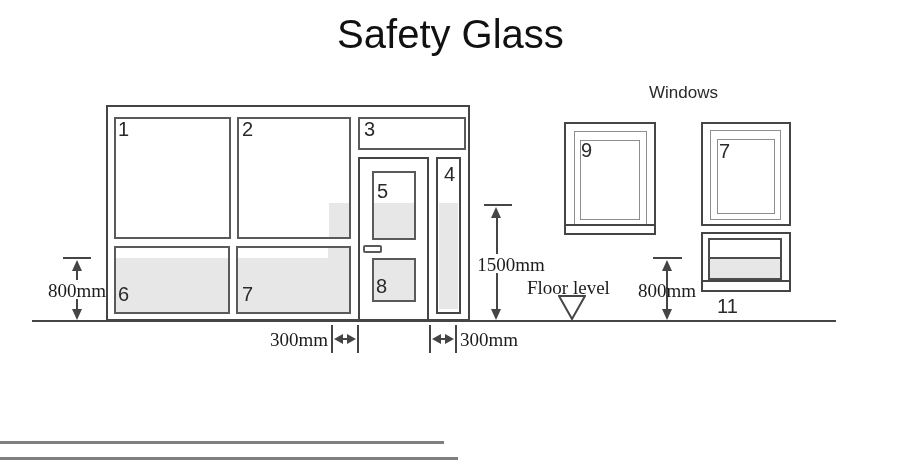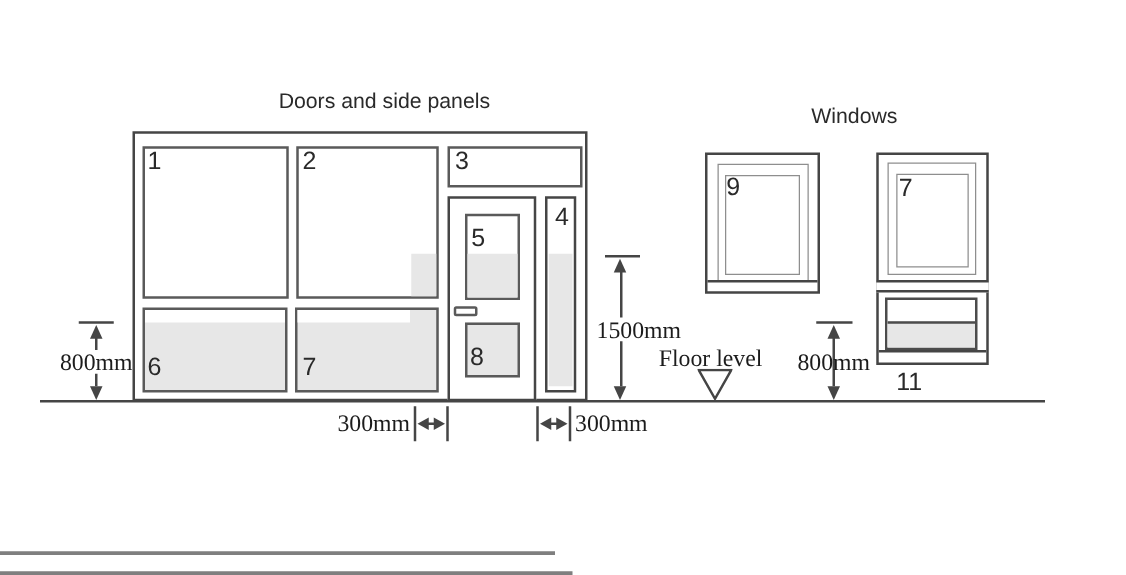--- a/index.html
+++ b/index.html
@@ -29,22 +29,22 @@
   .arr-right{width:0;height:0;border-top:5px solid transparent;border-bottom:5px solid transparent;border-left:9px solid #454545;}
   .rule{background:#7f7f7f;height:2.5px;}
   #title{position:absolute;left:0;right:0;top:13px;text-align:center;font-size:40px;line-height:42px;color:#111;}
   .note{font-size:16.5px;line-height:21px;color:#1a1a1a;white-space:pre;}
 </style>
 </head>
 <body>
 
 <div id="canvas">
 
+  <div id="title">Safety Glass</div>
 
-  <div class="abs secl" style="left:217px;top:72px;width:181px;">Doors and side panels</div>
   <div class="abs secl" style="left:613px;top:84px;width:141px;">Windows</div>
 
   <div class="layer">
 
     <div class="abs frame" style="left:106px;top:105px;width:364px;height:216px;"></div>
 
     <div class="abs panel" style="left:114px;top:117px;width:117px;height:122px;"></div>
 
     <div class="abs panel" style="left:237px;top:117px;width:114px;height:122px;">
       <div class="abs shade" style="left:90px;top:84px;right:0;bottom:0;"></div>

